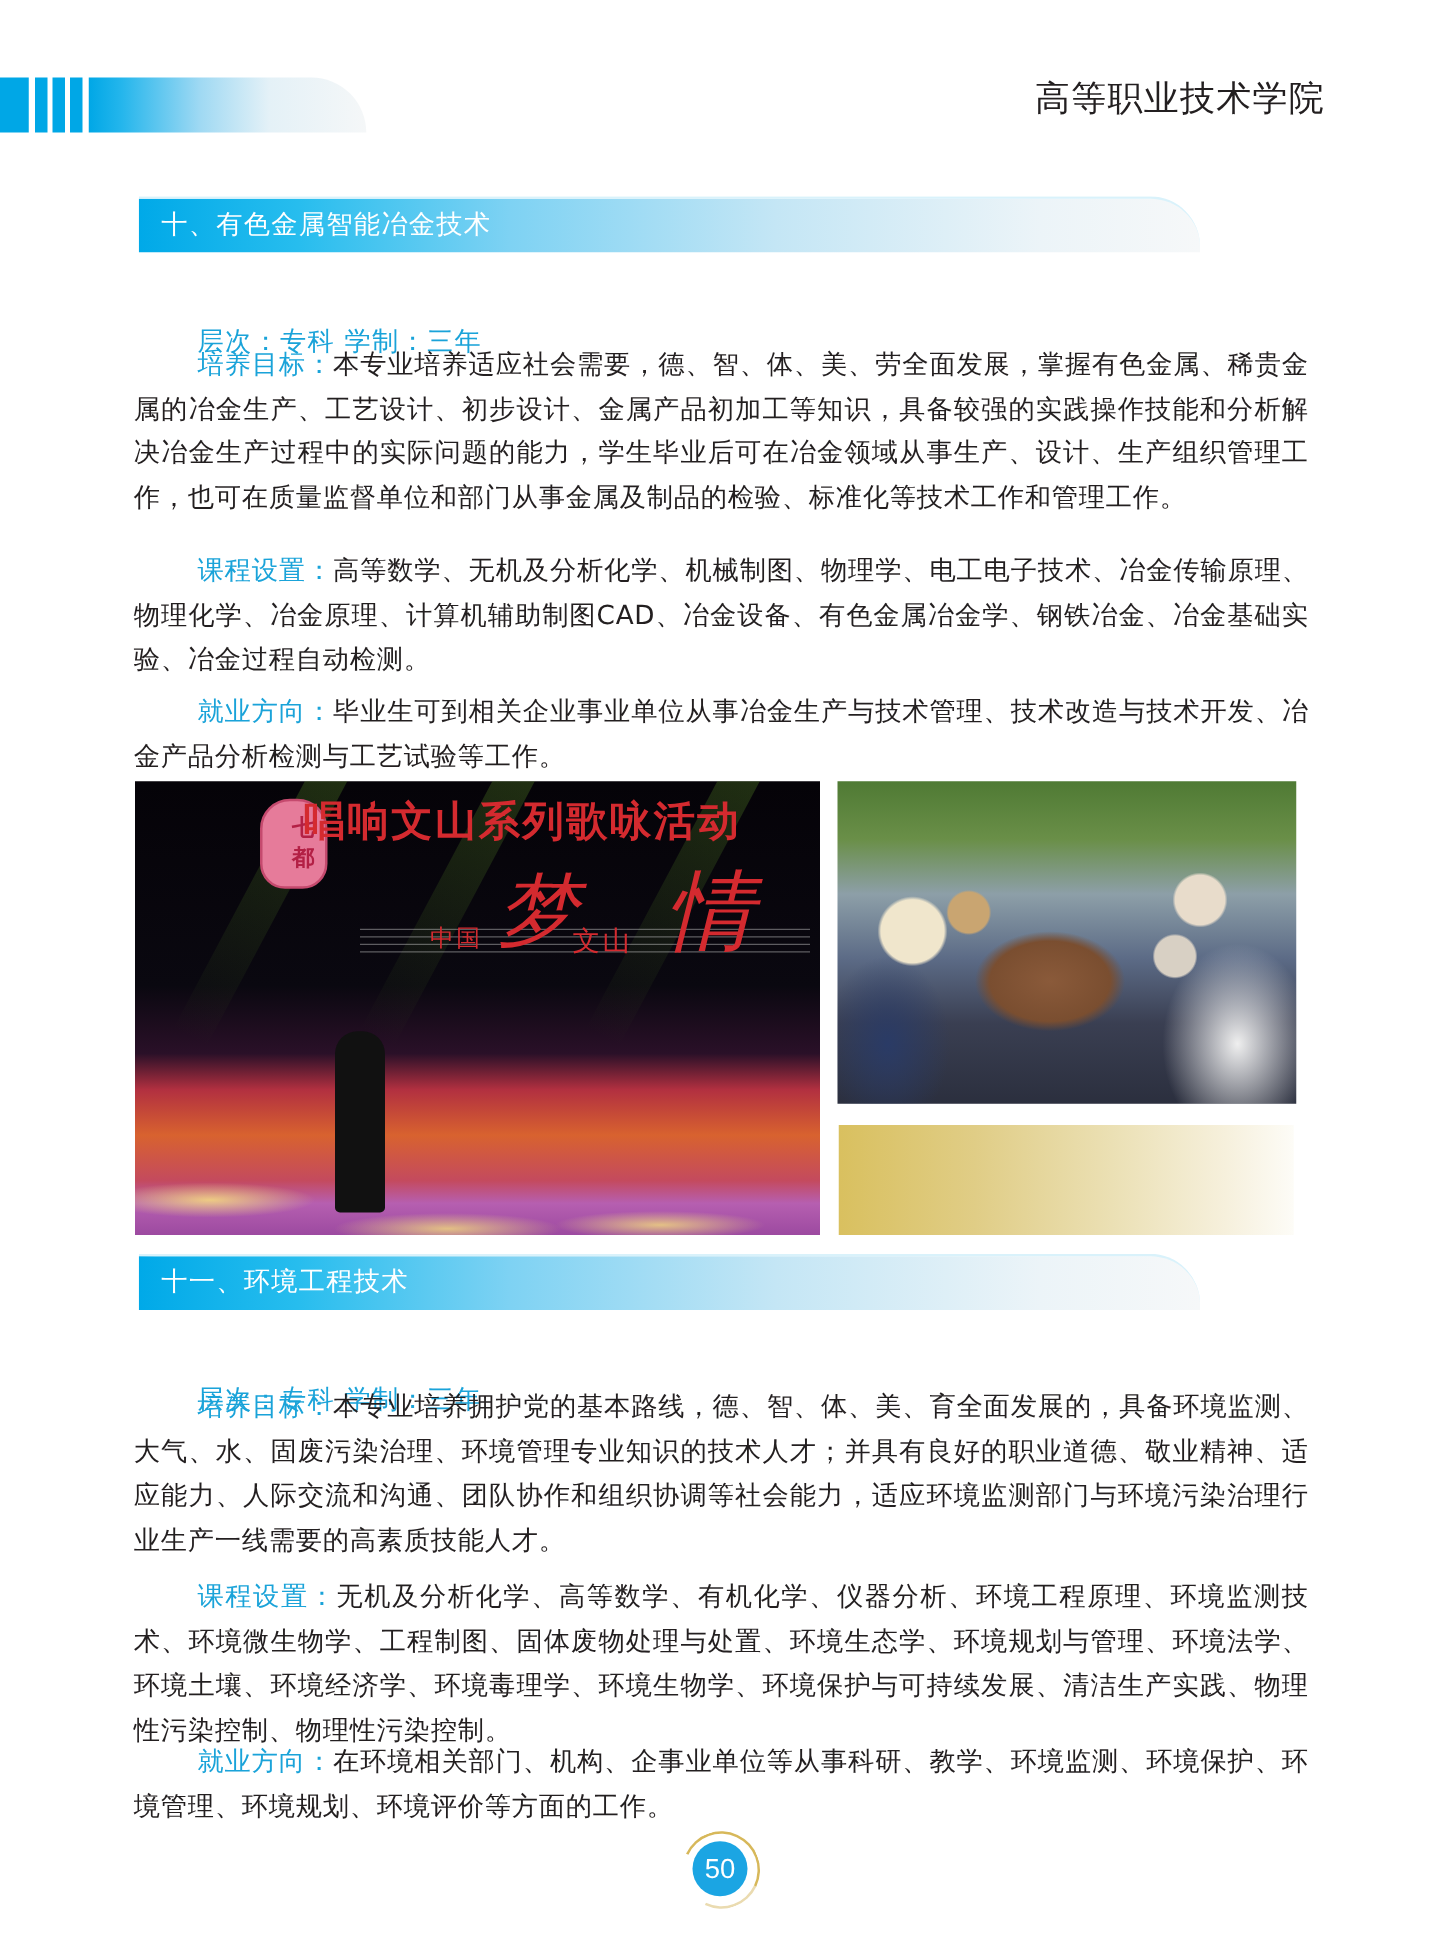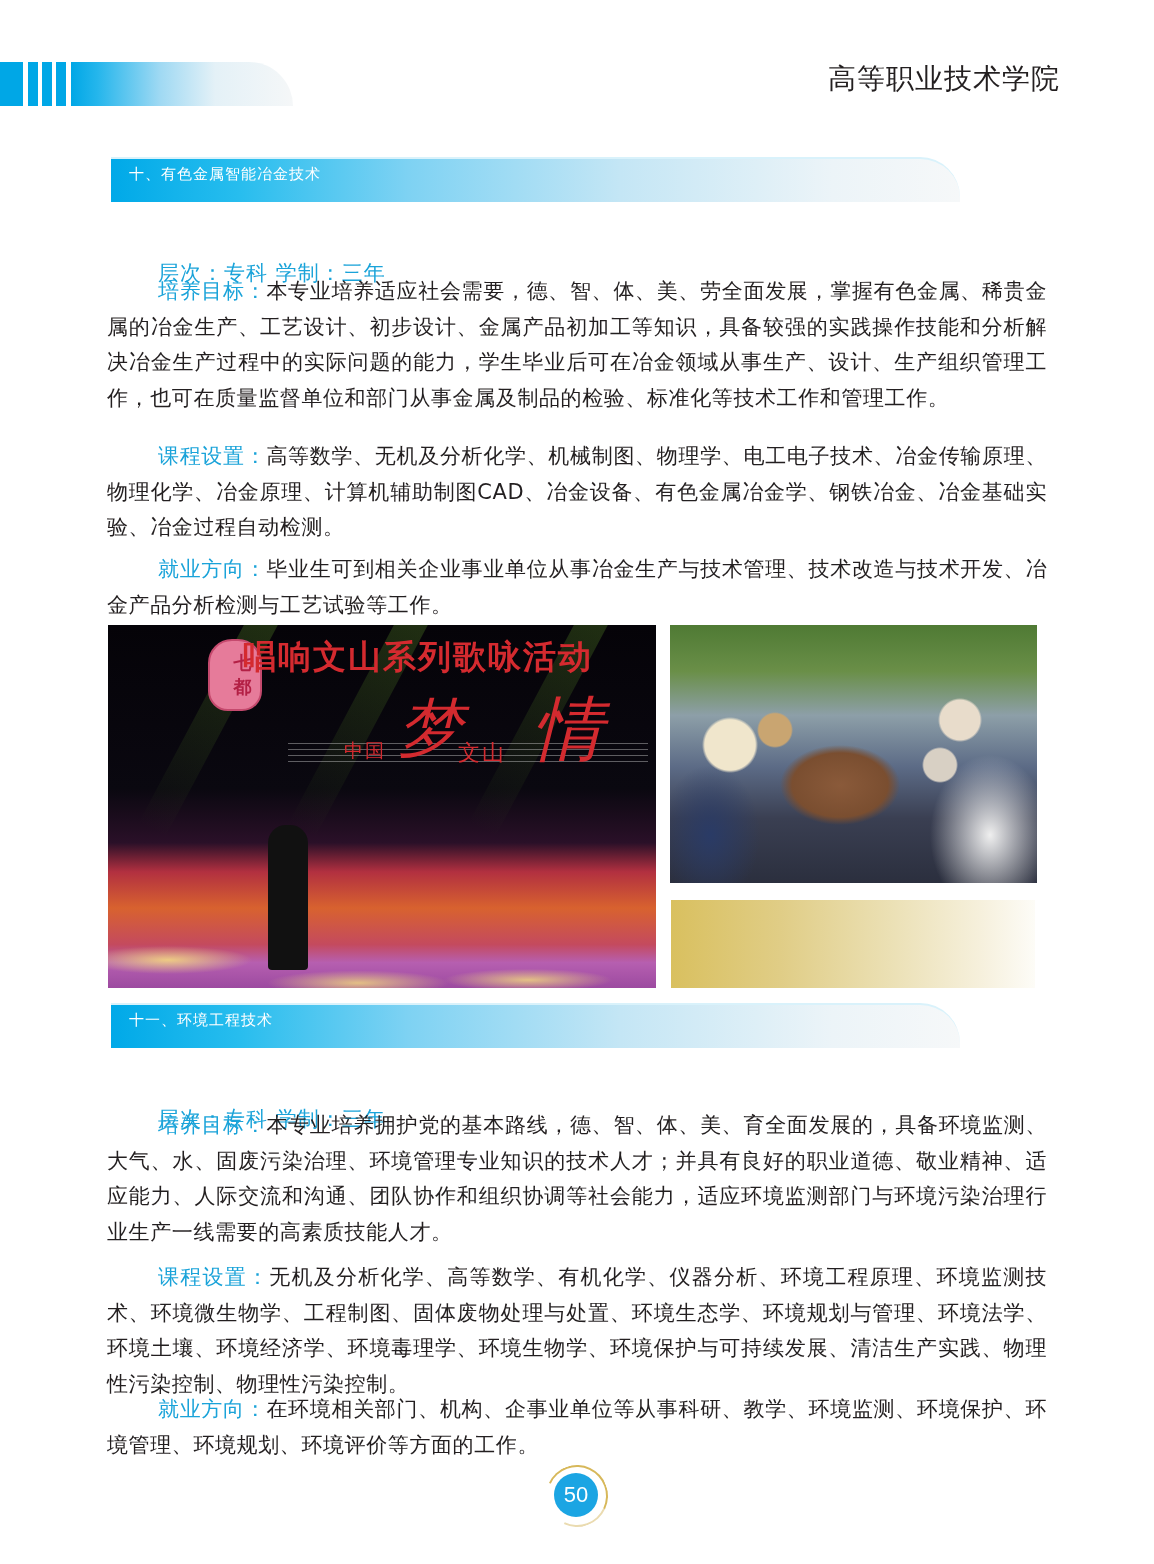--- a/index.html
+++ b/index.html
@@ -24,21 +24,21 @@
   
   .sec-bar {
     position: absolute; left: 111px; width: 849px; height: 45px;
     background: linear-gradient(90deg, #00a9e8 0%, #27bdee 15%, #7ed2f3 35%, #c4e6f5 60%, #ecf4f8 85%, #f6f8f9 100%);
     border-top-right-radius: 40px;
     border-top: 2px solid #d9f2fb;
     box-sizing: border-box;
   }
   .sec-title {
     position: absolute; left: 18px; top: 6px;
-    font-size: 15px; color: #ffffff; letter-spacing: 1px; font-family: Liberation Mono, monospace;
+    font-size: 21px; color: #ffffff; letter-spacing: 1px; font-family: Liberation Mono, monospace;
   }
   
   .para {
     position: absolute; left: 107px; width: 940px;
     font-size: 21px; line-height: 35.5px; letter-spacing: 0.6px;
     text-align: justify;
   }
   .para .lbl { color: #1aa3d9; }
   .para.indent { text-indent: 51px; }
   .meta-line {

